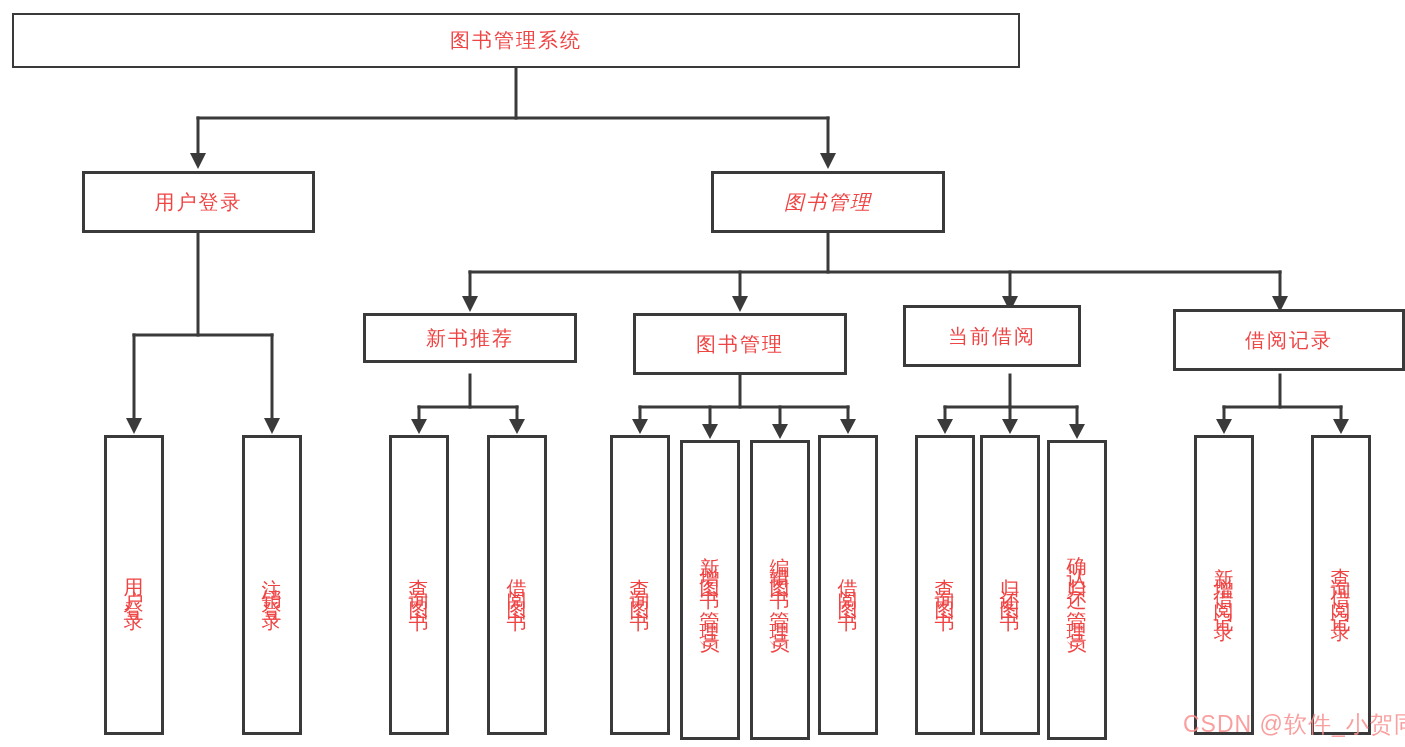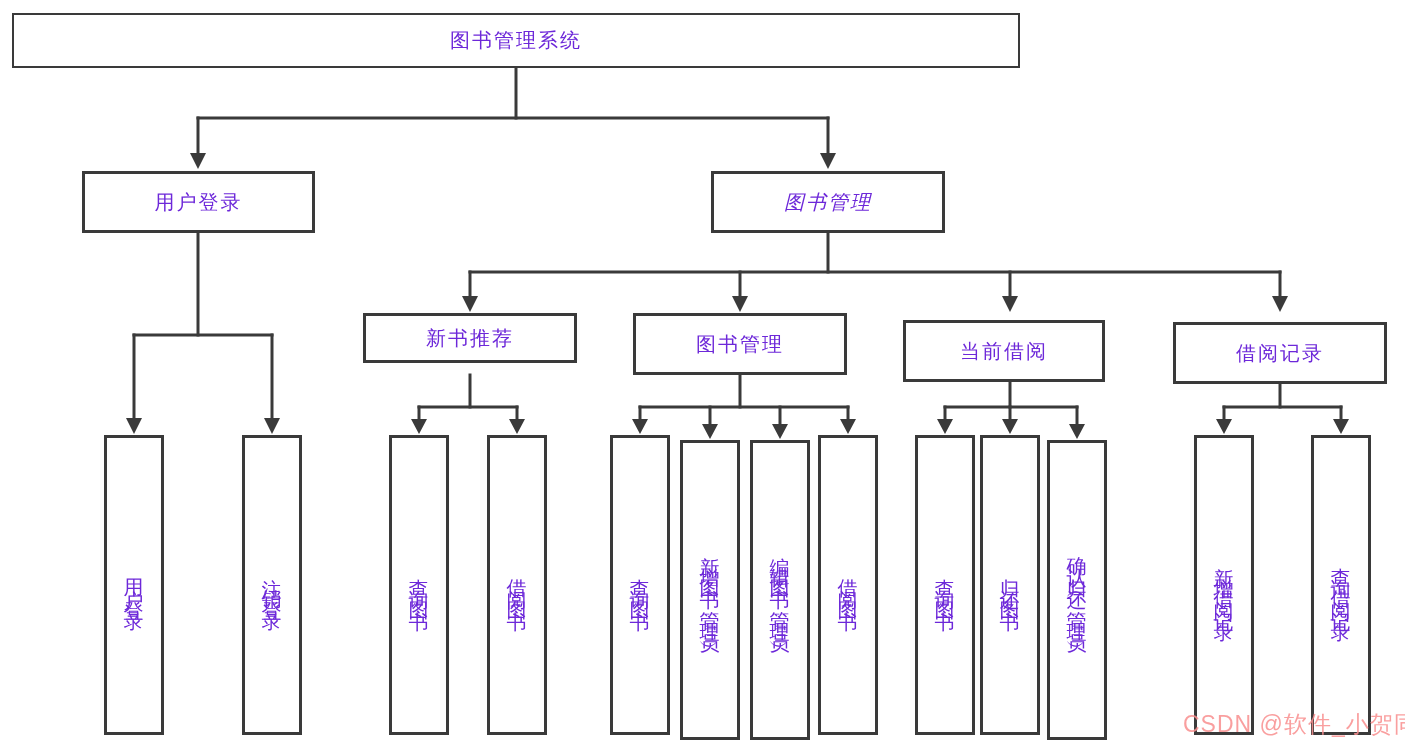--- a/index.html
+++ b/index.html
@@ -18,21 +18,21 @@
     z-index: 1;
   }
   .box {
     position: absolute;
     box-sizing: border-box;
     background: #ffffff;
     border: 3px solid #3a3a3a;
     display: flex;
     align-items: center;
     justify-content: center;
-    color: #6d28d9;
+    color: #ef4444;
     z-index: 2;
   }
   .hbox {
     font-size: 20px;
     letter-spacing: 2px;
     white-space: nowrap;
   }
   .root {
     border-width: 2px;
     font-size: 20px;
@@ -127,22 +127,22 @@
     </g>
   </svg>
 
   <div class="box hbox root" style="left:12px; top:13px; width:1008px; height:55px;">图书管理系统</div>
 
   <div class="box hbox" style="left:82px; top:171px; width:233px; height:62px;">用户登录</div>
   <div class="box hbox" style="left:711px; top:171px; width:234px; height:62px;font-style:italic;">图书管理</div>
 
   <div class="box hbox" style="left:363px; top:313px; width:214px; height:50px;">新书推荐</div>
   <div class="box hbox" style="left:633px; top:313px; width:214px; height:62px;">图书管理</div>
-  <div class="box hbox" style="left:903px; top:320px; width:202px; height:62px;">当前借阅</div>
-  <div class="box hbox" style="left:1173px; top:322px; width:214px; height:62px;">借阅记录</div>
+  <div class="box hbox" style="left:903px; top:305px; width:178px; height:62px;">当前借阅</div>
+  <div class="box hbox" style="left:1173px; top:309px; width:232px; height:62px;">借阅记录</div>
 
   <div class="box vbox" style="left:104px; top:435px; width:60px; height:300px;">用户登录</div>
   <div class="box vbox" style="left:242px; top:435px; width:60px; height:300px;">注销登录</div>
 
   <div class="box vbox" style="left:389px; top:435px; width:60px; height:300px;">查询图书</div>
   <div class="box vbox" style="left:487px; top:435px; width:60px; height:300px;">借阅图书</div>
 
   <div class="box vbox" style="left:610px; top:435px; width:60px; height:300px;">查询图书</div>
   <div class="box vbox" style="left:680px; top:440px; width:60px; height:300px;">新增图书（管理员）</div>
   <div class="box vbox" style="left:750px; top:440px; width:60px; height:300px;">编辑图书（管理员）</div>

